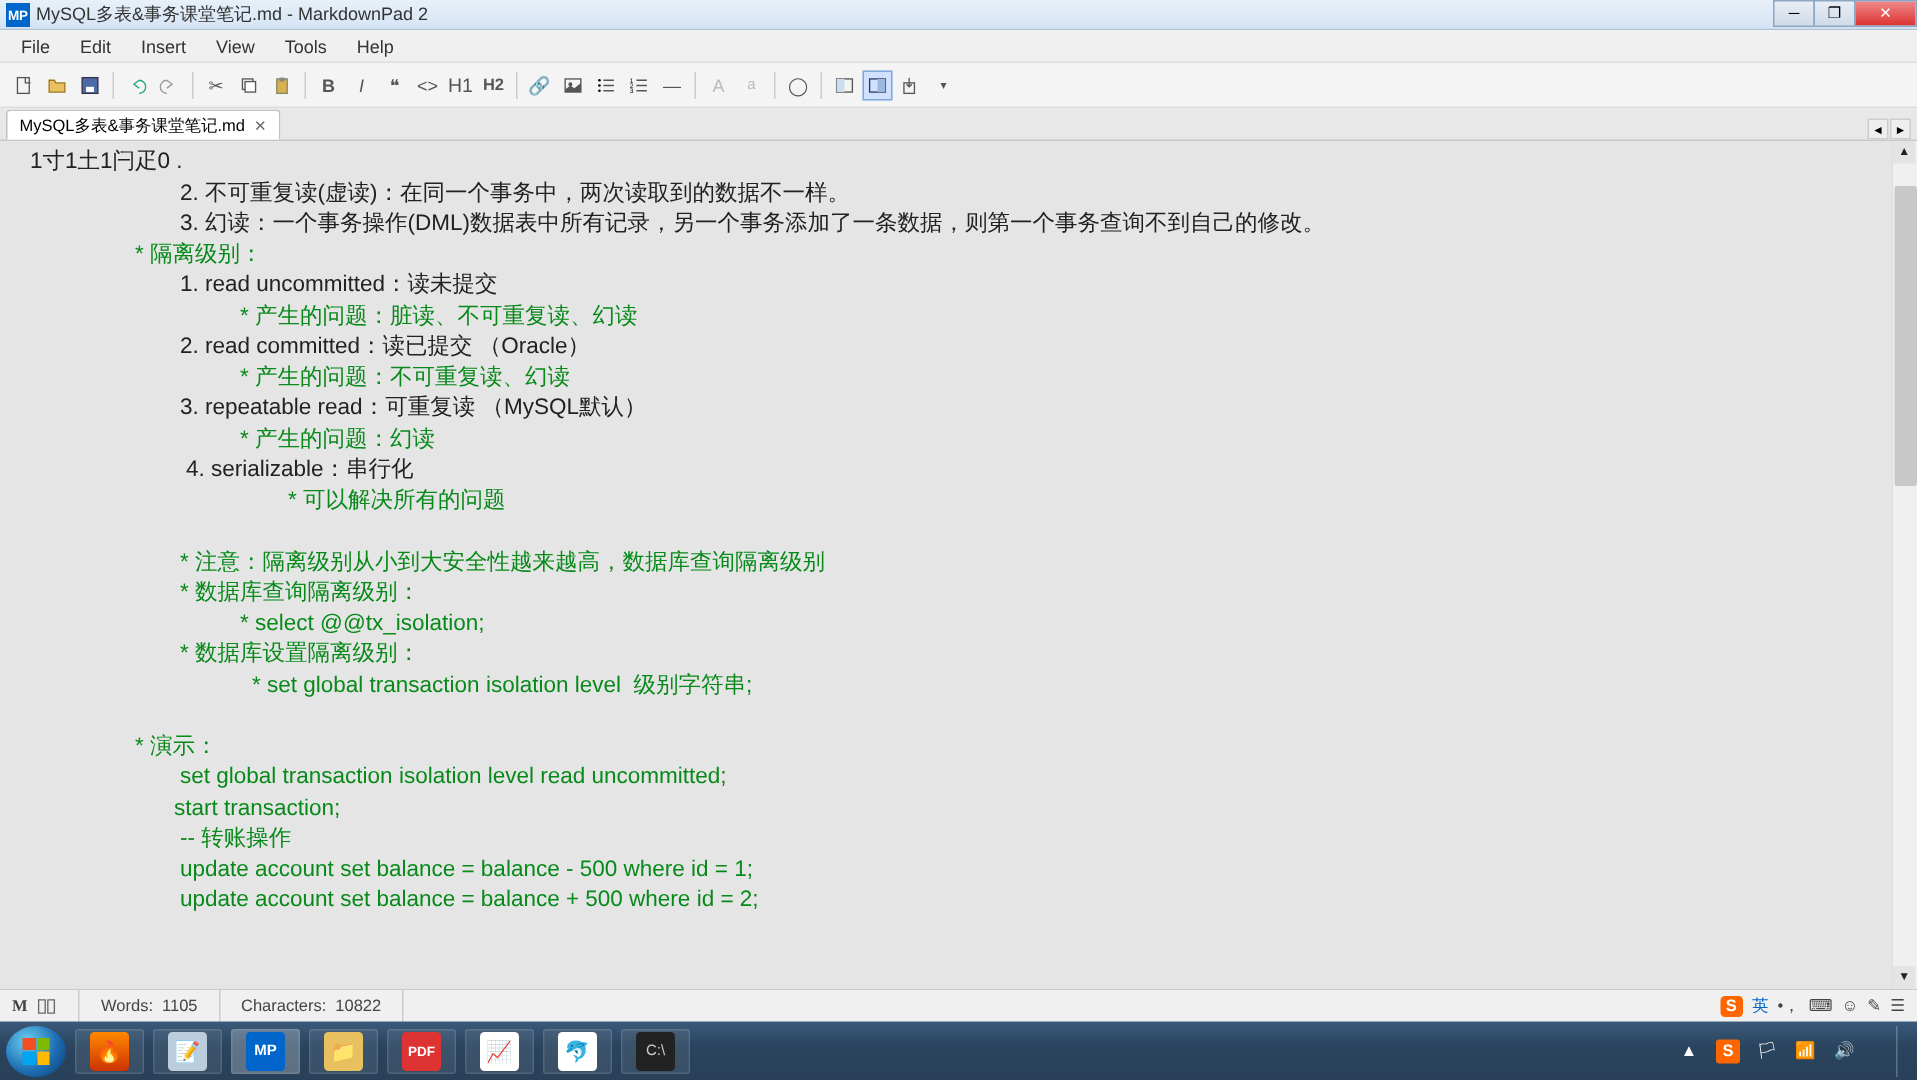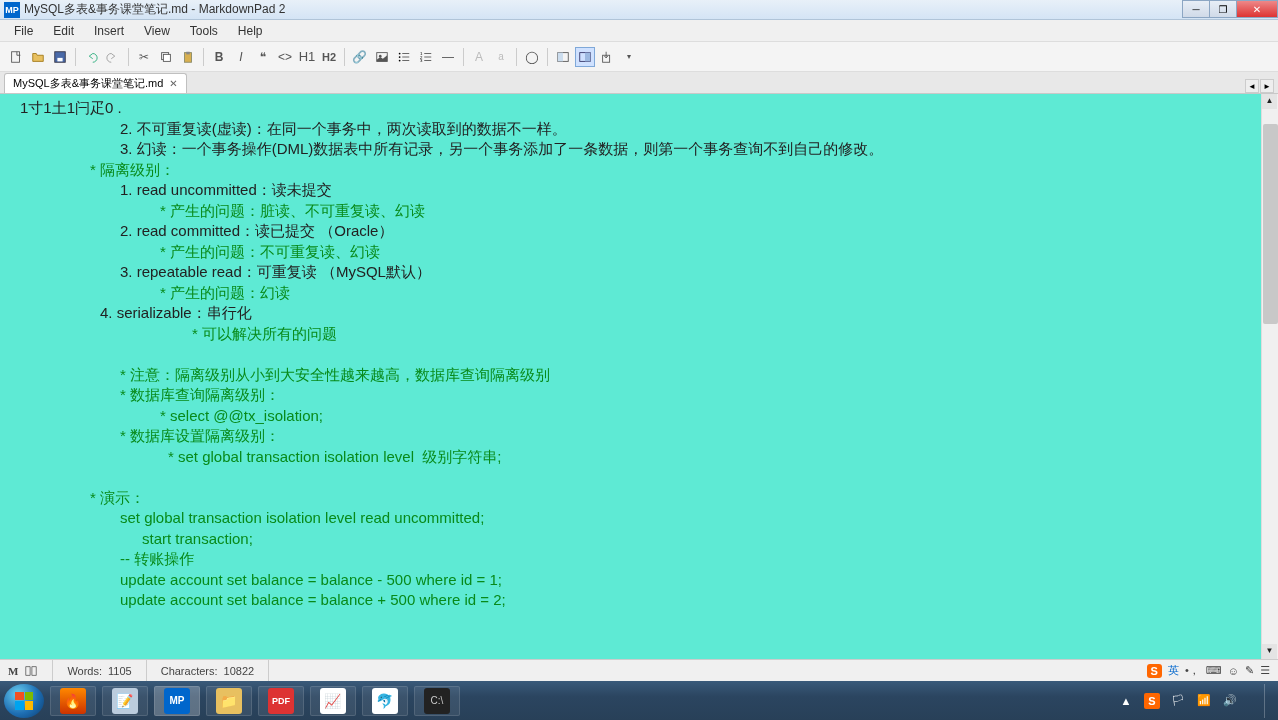--- a/index.html
+++ b/index.html
@@ -20,21 +20,21 @@
 .toolbar .tbtn.active { background: #cfe1ff; border: 1px solid #7fa8d8; }
 .toolbar .sep { width: 1px; height: 18px; background: #ccc; margin: 0 3px; }
 .tbtn svg { width: 14px; height: 14px; }
 
 .tabbar { height: 22px; background: #e8e8e8; display: flex; align-items: flex-end; padding: 0 4px; border-bottom: 1px solid #c8c8c8; position: relative; }
 .tab { background: #fff; border: 1px solid #c0c0c0; border-bottom: none; padding: 2px 8px; font-size: 11px; display: flex; align-items: center; gap: 6px; border-radius: 3px 3px 0 0; }
 .tab .close-x { color: #666; font-size: 10px; }
 .tab-nav { position: absolute; right: 4px; display: flex; gap: 1px; }
 .tab-nav .navbtn { width: 14px; height: 14px; background: #eee; border: 1px solid #ccc; font-size: 8px; display: flex; align-items: center; justify-content: center; }
 
-.editor { height: 565px; overflow: hidden; position: relative; padding: 4px 10px 4px 80px; font-family: Consolas, "Courier New", monospace; font-size: 15px; line-height: 20.5px; color: #222; background: #5eead4; }
+.editor { height: 565px; overflow: hidden; position: relative; padding: 4px 10px 4px 80px; font-family: Consolas, "Courier New", monospace; font-size: 15px; line-height: 20.5px; color: #222; background: #e5e5e5; }
 .scrollbar-right { position: absolute; right: 0; top: 0; width: 17px; height: 100%; background: #f0f0f0; border-left: 1px solid #ddd; }
 .scrollbar-right .thumb { position: absolute; top: 30px; width: 15px; left: 1px; height: 200px; background: #c8c8c8; border-radius: 2px; }
 .scrollbar-right .arrow { width: 15px; height: 15px; background: #e4e4e4; display: flex; align-items: center; justify-content: center; font-size: 8px; position: absolute; }
 .scrollbar-right .arrow.up { top: 0; }
 .scrollbar-right .arrow.down { bottom: 0; }
 
 .line { white-space: pre; }
 .green { color: #088a1a; }
 .truncated { color: #222; margin-left: -60px; }
 
@@ -194,32 +194,32 @@
   <div class="line green truncated">1寸1土1闩疋0 .</div>
   <div class="line" style="margin-left:40px">2. 不可重复读(虚读)：在同一个事务中，两次读取到的数据不一样。</div>
   <div class="line" style="margin-left:40px">3. 幻读：一个事务操作(DML)数据表中所有记录，另一个事务添加了一条数据，则第一个事务查询不到自己的修改。</div>
   <div class="line green" style="margin-left:10px">* 隔离级别：</div>
   <div class="line" style="margin-left:40px">1. read uncommitted：读未提交</div>
   <div class="line green" style="margin-left:80px">* 产生的问题：脏读、不可重复读、幻读</div>
   <div class="line" style="margin-left:40px">2. read committed：读已提交 （Oracle）</div>
   <div class="line green" style="margin-left:80px">* 产生的问题：不可重复读、幻读</div>
   <div class="line" style="margin-left:40px">3. repeatable read：可重复读 （MySQL默认）</div>
   <div class="line green" style="margin-left:80px">* 产生的问题：幻读</div>
-  <div class="line" style="margin-left:20px">4. serializable：串行化</div>
+  <div class="line" style="margin-left:44px">4. serializable：串行化</div>
   <div class="line green" style="margin-left:112px">* 可以解决所有的问题</div>
   <div class="line" style="height:20.5px"></div>
   <div class="line green" style="margin-left:40px">* 注意：隔离级别从小到大安全性越来越高，数据库查询隔离级别</div>
   <div class="line green" style="margin-left:40px">* 数据库查询隔离级别：</div>
   <div class="line green" style="margin-left:80px">* select @@tx_isolation;</div>
   <div class="line green" style="margin-left:40px">* 数据库设置隔离级别：</div>
   <div class="line green" style="margin-left:88px">* set global transaction isolation level  级别字符串;</div>
   <div class="line" style="height:20.5px"></div>
   <div class="line green" style="margin-left:10px">* 演示：</div>
   <div class="line green" style="margin-left:40px">set global transaction isolation level read uncommitted;</div>
-  <div class="line green" style="margin-left:62px">start transaction;</div>
+  <div class="line green" style="margin-left:36px">start transaction;</div>
   <div class="line green" style="margin-left:40px">-- 转账操作</div>
   <div class="line green" style="margin-left:40px">update account set balance = balance - 500 where id = 1;</div>
   <div class="line green" style="margin-left:40px">update account set balance = balance + 500 where id = 2;</div>
 
   <div class="scrollbar-right">
     <div class="arrow up">▲</div>
     <div class="thumb"></div>
     <div class="arrow down">▼</div>
   </div>
 </div>

